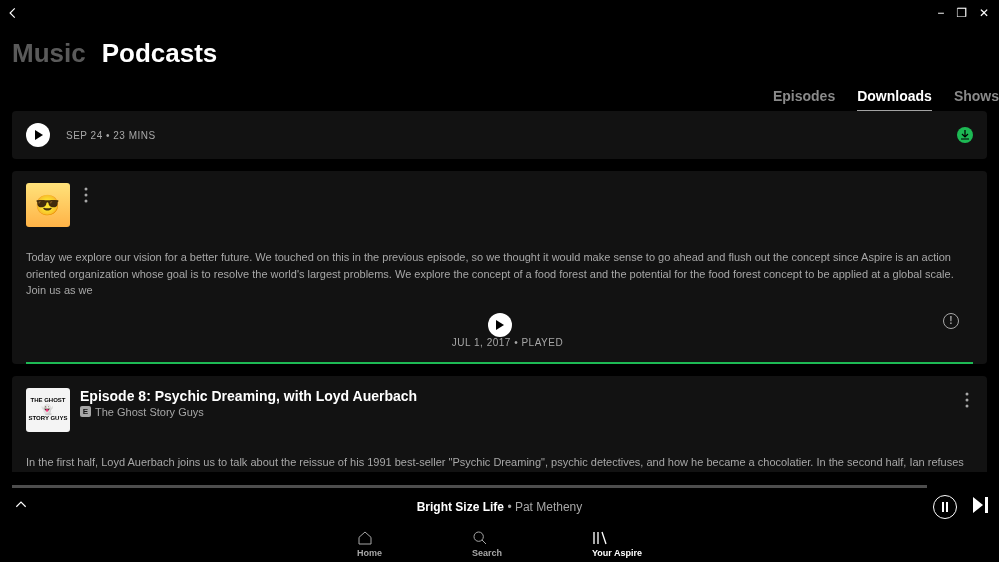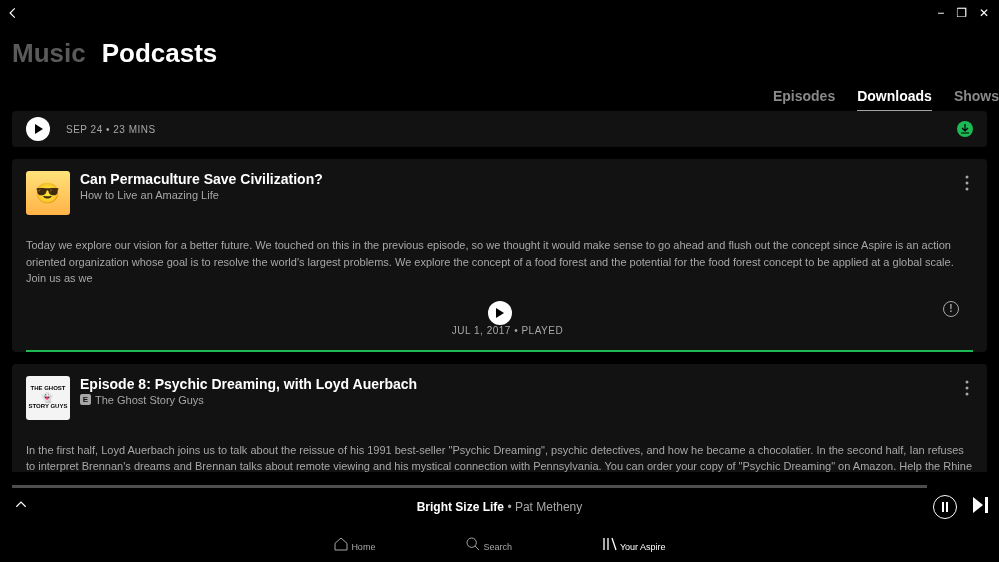--- a/index.html
+++ b/index.html
@@ -10,21 +10,21 @@
   .back-btn svg { width: 14px; height: 14px; }
   .header { position: absolute; top: 38px; left: 12px; display: flex; align-items: baseline; gap: 16px; }
   .header .music { color: #5a5a5a; font-size: 26px; font-weight: 700; }
   .header .podcasts { color: #fff; font-size: 26px; font-weight: 700; }
   .tabs { position: absolute; top: 88px; right: 0; display: flex; gap: 22px; font-size: 14px; font-weight: 600; padding-right: 0; }
   .tabs .tab { color: #8a8a8a; cursor: pointer; padding-bottom: 6px; }
   .tabs .tab.active { color: #fff; border-bottom: 2px solid #a3a3a3; }
   .tabs .tab.cut { color: #8a8a8a; }
   .content { position: absolute; top: 111px; left: 12px; right: 12px; bottom: 90px; overflow: hidden; }
   .card { background: #121212; border-radius: 4px; margin-bottom: 12px; position: relative; }
-  .card.partial-top { height: 36px; display: flex; align-items: center; padding: 0 14px; }
+  .card.partial-top { height: 48px; display: flex; align-items: center; padding: 0 14px; }
   .play-btn { width: 24px; height: 24px; border-radius: 50%; background: #fff; display: flex; align-items: center; justify-content: center; cursor: pointer; flex-shrink: 0; }
   .play-btn svg { width: 10px; height: 10px; fill: #000; margin-left: 1px; }
   .meta-line { margin-left: 16px; font-size: 10px; letter-spacing: 0.5px; color: #a7a7a7; }
   .dl-icon { position: absolute; right: 14px; width: 16px; height: 16px; border-radius: 50%; background: #1db954; display: flex; align-items: center; justify-content: center; }
   .dl-icon svg { width: 10px; height: 10px; fill: #000; }
   .warn-icon { position: absolute; right: 14px; width: 16px; height: 16px; border-radius: 50%; border: 1.5px solid #a7a7a7; display: flex; align-items: center; justify-content: center; color: #a7a7a7; font-size: 10px; font-weight: 700; }
   .card.full { padding: 12px 14px 0 14px; }
   .ep-head { display: flex; align-items: flex-start; gap: 10px; }
   .cover { width: 44px; height: 44px; border-radius: 3px; flex-shrink: 0; background: #333; display:flex; align-items:center; justify-content:center; font-size:20px; }
   .cover.sun { background: linear-gradient(#ffe27a,#ffb347); }
@@ -45,21 +45,21 @@
   .np-center { margin: 0 auto; font-size: 12px; }
   .np-track { color: #fff; font-weight: 700; }
   .np-artist { color: #a7a7a7; }
   .np-controls { position: absolute; right: 10px; display: flex; align-items: center; gap: 16px; }
   .pause-ring { width: 24px; height: 24px; border: 1.5px solid #fff; border-radius: 50%; display:flex; align-items:center; justify-content:center; cursor:pointer;}
   .pause-ring .bars { display:flex; gap:2px;}
   .pause-ring .bars span { width:2px; height:10px; background:#fff;}
   .next-btn { cursor:pointer; }
   .next-btn svg { width:16px; height:16px; fill:#fff;}
   .tabbar { position: absolute; left:0; right:0; bottom:0; height:36px; background:#000; display:flex; justify-content:center; gap:90px; align-items:center; }
-  .tabbar-item { display:flex; align-items:flex-end; gap:2px; color:#a7a7a7; cursor:pointer; }
+  .tabbar-item { display:flex; flex-direction:column; align-items:flex-start; gap:2px; color:#a7a7a7; cursor:pointer;font-weight:bold; }
   .tabbar-item.active { color:#fff; }
   .tabbar-item svg { width:16px; height:16px; }
   .tabbar-item span { font-size:9px; }
 </style>
 </head>
 <body>
 
 <div class="back-btn">
   <svg viewBox="0 0 24 24">
       <path d="M15 4l-8 8 8 8" stroke="#fff" stroke-width="2" fill="none"></path>
@@ -94,24 +94,20 @@
     <div class="dl-icon">
       <svg viewBox="0 0 10 10">
           <path d="M5 0v6M2 4l3 3 3-3M1 9h8" stroke="#000" stroke-width="1.2" fill="none"></path>
         </svg>
     </div>
   </div>
 
   <div class="card full">
     <div class="ep-head">
       <div class="cover sun">😎</div>
-      <div class="ep-titles">
-        <div class="ep-title">Can Permaculture Save Civilization?</div>
-        <div class="ep-show">How to Live an Amazing Life</div>
-      </div>
       <div class="more-btn">
         <svg viewBox="0 0 4 16">
             <circle cx="2" cy="2" r="1.5" fill="#a7a7a7"></circle>
             <circle cx="2" cy="8" r="1.5" fill="#a7a7a7"></circle>
             <circle cx="2" cy="14" r="1.5" fill="#a7a7a7"></circle>
           </svg>
       </div>
     </div>
     <div class="ep-desc">Today we explore our vision for a better future. We touched on this in the previous episode, so we thought it would make sense to go ahead and flush out the concept since Aspire is an action oriented organization whose goal is to resolve the world's largest problems. We explore the concept of a food forest and the potential for the food forest concept to be applied at a global scale. Join us as we</div>
     <div class="ep-foot">

